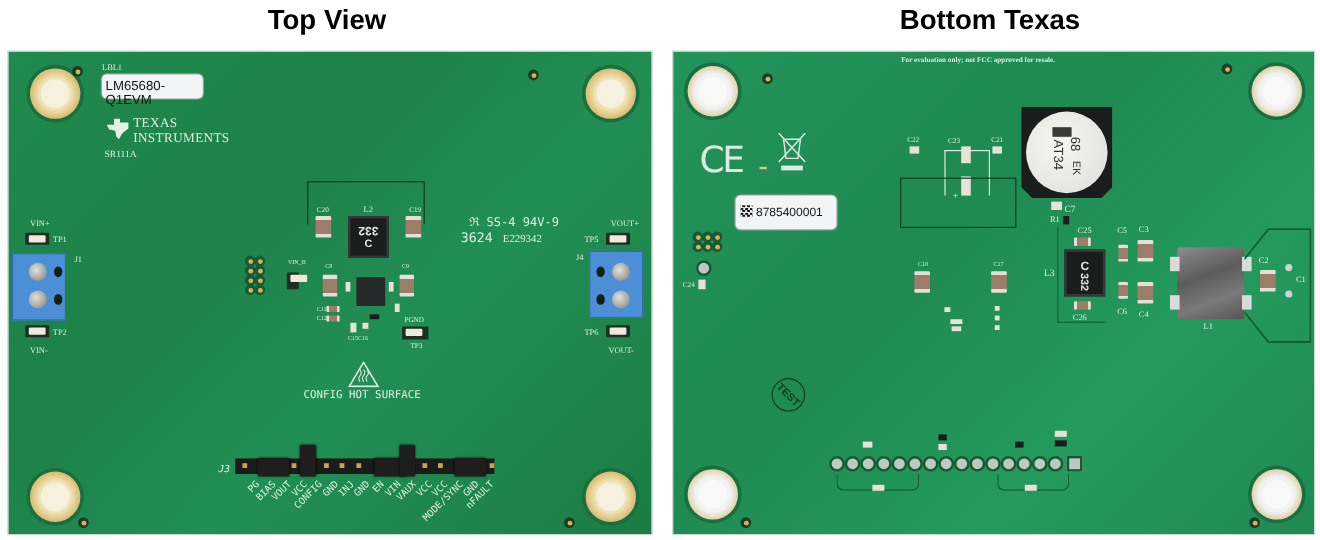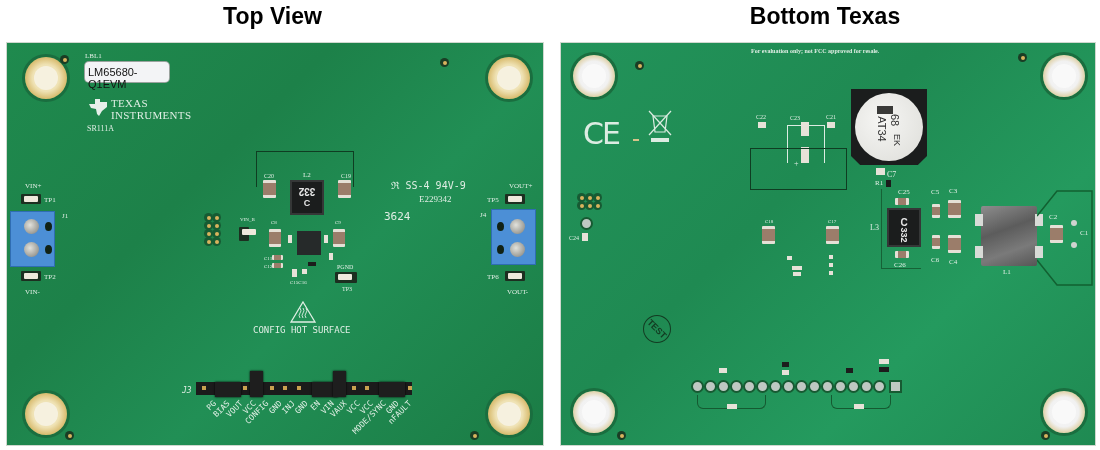--- a/index.html
+++ b/index.html
@@ -136,21 +136,21 @@
     <div class="screw" style="left:18px;top:9px;"></div>
     <div class="screw" style="left:18px;top:32px;"></div>
   </div>
   <div class="silk" style="left:480px;top:231px;">TP6</div>
   <div class="tp" style="left:498px;top:228px;"></div>
   <div class="silk" style="left:500px;top:246px;">VOUT-</div>
 
   <div class="silk mono" style="left:384px;top:138px;font-size:10px;">
     <span>ℜ </span><span>SS-4 94V-9</span>
   </div>
-  <div class="silk mono" style="left:377px;top:168px;font-size:11px;">3624</div>
+  <div class="silk mono" style="left:377px;top:150px;font-size:11px;">3624</div>
   <div class="silk" style="left:412px;top:152px;font-size:9px;">E229342</div>
 
   <div class="outline" style="left:249px;top:108px;width:98px;height:36px;border-bottom:none;"></div>
   <div class="silk" style="left:257px;top:130px;font-size:6px;">C20</div>
   <div class="cap v" style="left:256px;top:137px;width:13px;height:18px;"></div>
   <div class="silk" style="left:334px;top:130px;font-size:6px;">C19</div>
   <div class="cap v" style="left:331px;top:137px;width:13px;height:18px;"></div>
   <div class="silk" style="left:296px;top:129px;font-size:7px;">L2</div>
   <div class="ind-black" style="left:283px;top:137px;width:34px;height:35px;font-size:10px;padding-top:4px;">
     <div style="transform:rotate(180deg);">332</div>
@@ -258,20 +258,23 @@
   <div style="position:absolute;left:87px;top:67px;width:24px;height:34px;">
     <svg width="24" height="34" viewBox="0 0 24 34">
         <path d="M5 6 L19 6 L17 22 L7 22 Z" fill="none" stroke="#dcece2" stroke-width="1.2"></path>
         <line x1="1" y1="1" x2="23" y2="25" stroke="#dcece2" stroke-width="1.2"></line>
         <line x1="23" y1="1" x2="1" y2="25" stroke="#dcece2" stroke-width="1.2"></line>
         <rect x="3" y="28" width="18" height="4" fill="#dcece2"></rect>
       </svg>
   </div>
   <div class="smd" style="left:72px;top:96px;width:6px;height:2px;background:#d8c38a;"></div>
 
+  <div class="label-sticker" style="left:52px;top:120px;width:84px;height:28px;padding:8px 4px 0 4px;font-size:10px;">
+    <span style="display:inline-block;width:10px;height:10px;vertical-align:-1px;margin-right:3px;background:repeating-conic-gradient(#111 0 25%, #f3f4f6 0 50%) 0 0/4px 4px;"></span><span>8785400001</span>
+  </div>
 
   <div style="position:absolute;left:16px;top:150px;">
     <div class="via" style="left:0;top:0;background:#175a33;"></div>
       <div class="via" style="left:8px;top:0;background:#175a33;"></div>
       <div class="via" style="left:16px;top:0;background:#175a33;"></div>
     <div class="via" style="left:0;top:8px;background:#175a33;"></div>
       <div class="via" style="left:8px;top:8px;background:#175a33;"></div>
       <div class="via" style="left:16px;top:8px;background:#175a33;"></div>
   </div>
   <div class="pad-round" style="left:19px;top:174px;"></div>

